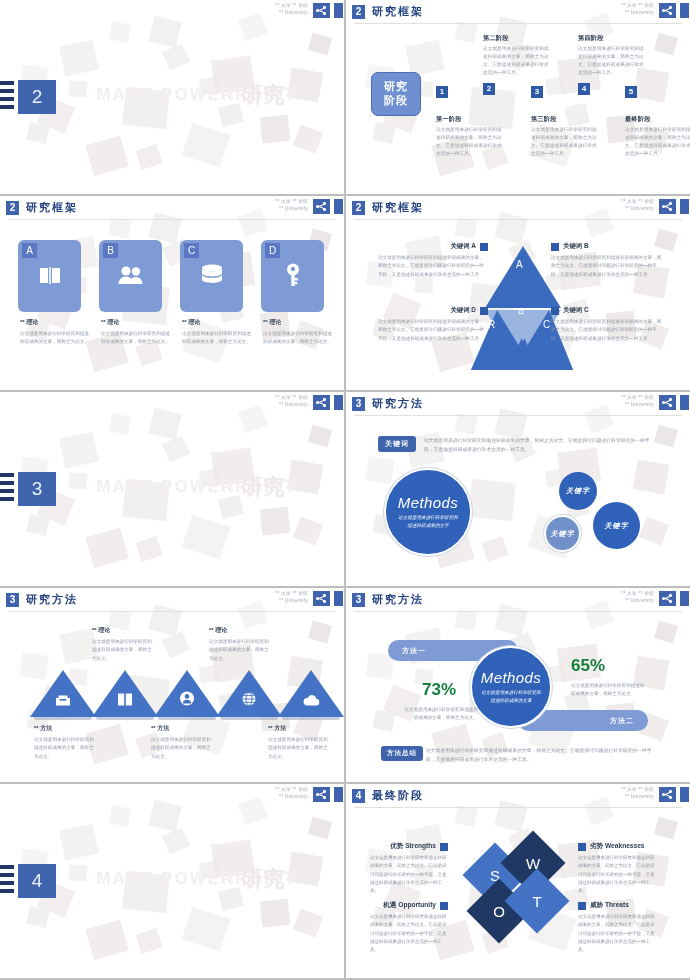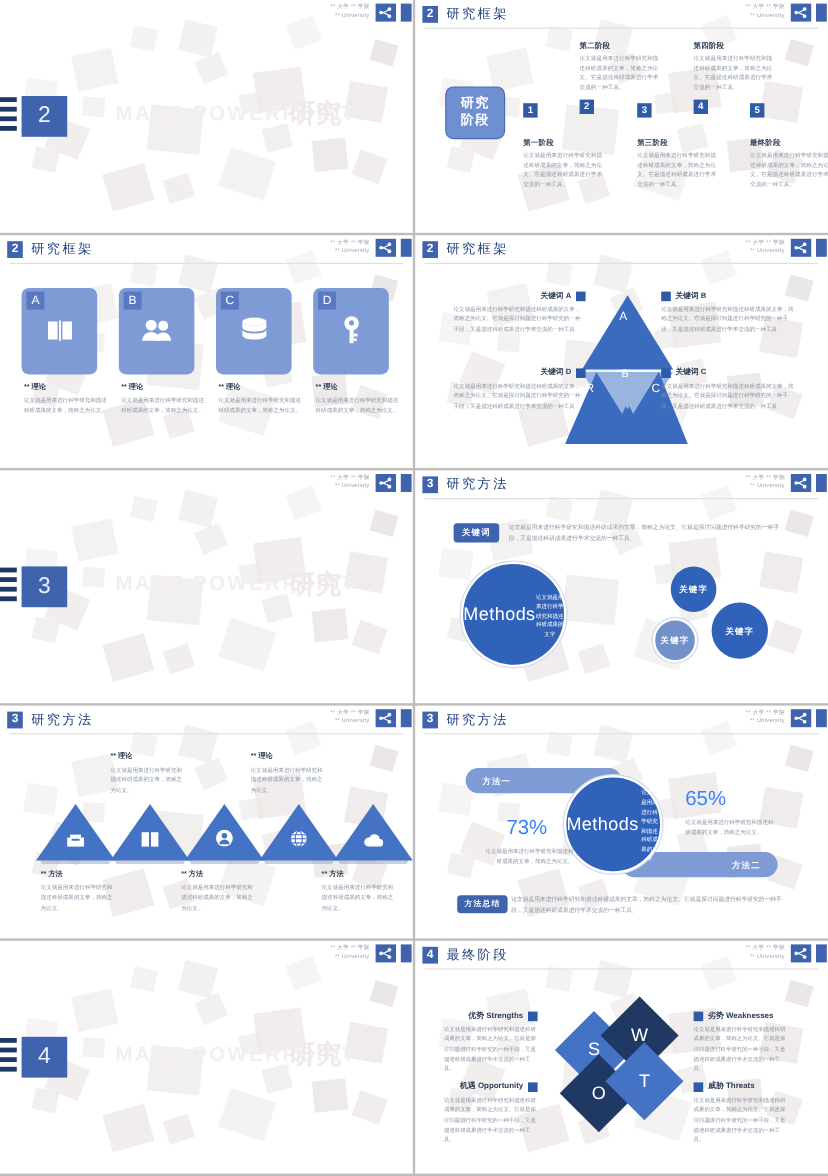--- a/index.html
+++ b/index.html
@@ -40,21 +40,21 @@
 
   
   .hdr{position:absolute;left:0;top:0;width:100%;height:24px;z-index:6;}
   .hdr .num{
     position:absolute;left:6px;top:5px;width:13px;height:14px;
     background:#3f63ad;color:#fff;font-size:10px;line-height:14px;
     text-align:center;font-weight:bold;
   }
   .hdr .ttl{
     position:absolute;left:26px;top:4px;
-    font-size:11px;color:#22417f;letter-spacing:2px;font-weight:normal;
+    font-size:11px;color:#22417f;letter-spacing:2px;font-weight:bold;
   }
   .hdr .rule{position:absolute;left:8px;top:23px;right:8px;height:1px;background:#e0e0e0;}
   .uni{
     position:absolute;right:36px;top:3px;text-align:right;
     font-size:4.6px;color:#9aa3b4;line-height:1.45;letter-spacing:.3px;
   }
   .logo{
     position:absolute;right:14px;top:3px;width:17px;height:15px;background:#3f63ad;
   }
   .logo span{position:absolute;background:#fff;border-radius:50%;}
@@ -114,22 +114,22 @@
   .kw-sq{width:8px;height:8px;background:#2f5aa8;display:inline-block;}
   .kw-p{font-size:4.6px;color:#8a93a4;line-height:1.85;margin-top:3px;}
   .tlabel{position:absolute;color:#fff;font-size:10px;z-index:6;}
 
   
   .tag{
     position:absolute;background:#3f63ad;color:#fff;border-radius:3px;
     font-size:7px;font-weight:bold;padding:3px 7px;letter-spacing:1px;z-index:5;
   }
   .tagtxt{position:absolute;font-size:4.8px;color:#8a93a4;line-height:1.9;z-index:5;}
-  .circ{position:absolute;border-radius:50%;z-index:4;display:flex;flex-direction:row;
-        align-items:center;justify-content:center;color:#fff;text-align:center;}
+  .circ{position:absolute;border-radius:50%;z-index:4;display:flex;flex-direction:column;
+        align-items:center;justify-content:center;color:#fff;text-align:center;font-style:italic;}
   .circ.big{background:#2f62b8;border:2px solid #fff;box-shadow:0 0 0 1px #cfd8e8;}
   .circ.mid{background:#2f62b8;}
   .circ.lite{background:#7290c9;border:2px solid #fff;box-shadow:0 0 0 1px #cfd8e8;}
   .circ .mname{font-size:15px;letter-spacing:.4px;font-weight:300;}
   .circ .msub{font-size:4.6px;line-height:1.7;margin-top:3px;width:62px;}
   .circ .kz{font-size:7px;font-weight:bold;letter-spacing:1px;}
 
   
   .tri5{position:absolute;z-index:4;}
   .tri5 .shape{
@@ -147,21 +147,21 @@
   .t5blk{position:absolute;width:62px;z-index:4;}
   .t5blk .h{font-size:6px;font-weight:bold;color:#2e3d55;margin-bottom:3px;}
   .t5blk .p{font-size:4.6px;color:#8a93a4;line-height:1.8;}
 
   
   .pill{
     position:absolute;height:21px;border-radius:11px;background:#7f9bd6;
     color:#fff;font-size:7px;font-weight:bold;letter-spacing:1px;
     display:flex;align-items:center;z-index:3;
   }
-  .pct{position:absolute;font-size:17px;color:#3b82f6;font-weight:400;z-index:5;}
+  .pct{position:absolute;font-size:17px;color:#15803d;font-weight:700;z-index:5;}
   .pcttxt{position:absolute;font-size:4.6px;color:#8a93a4;line-height:1.85;z-index:5;width:78px;}
   .sumtag{
     position:absolute;background:#3f63ad;color:#fff;border-radius:3px;
     font-size:6.5px;font-weight:bold;padding:3px 6px;letter-spacing:1px;z-index:5;
   }
 
   
   .dia{position:absolute;transform:rotate(45deg);z-index:4;}
   .dia span{
     position:absolute;left:50%;top:50%;transform:translate(-50%,-50%) rotate(-45deg);

